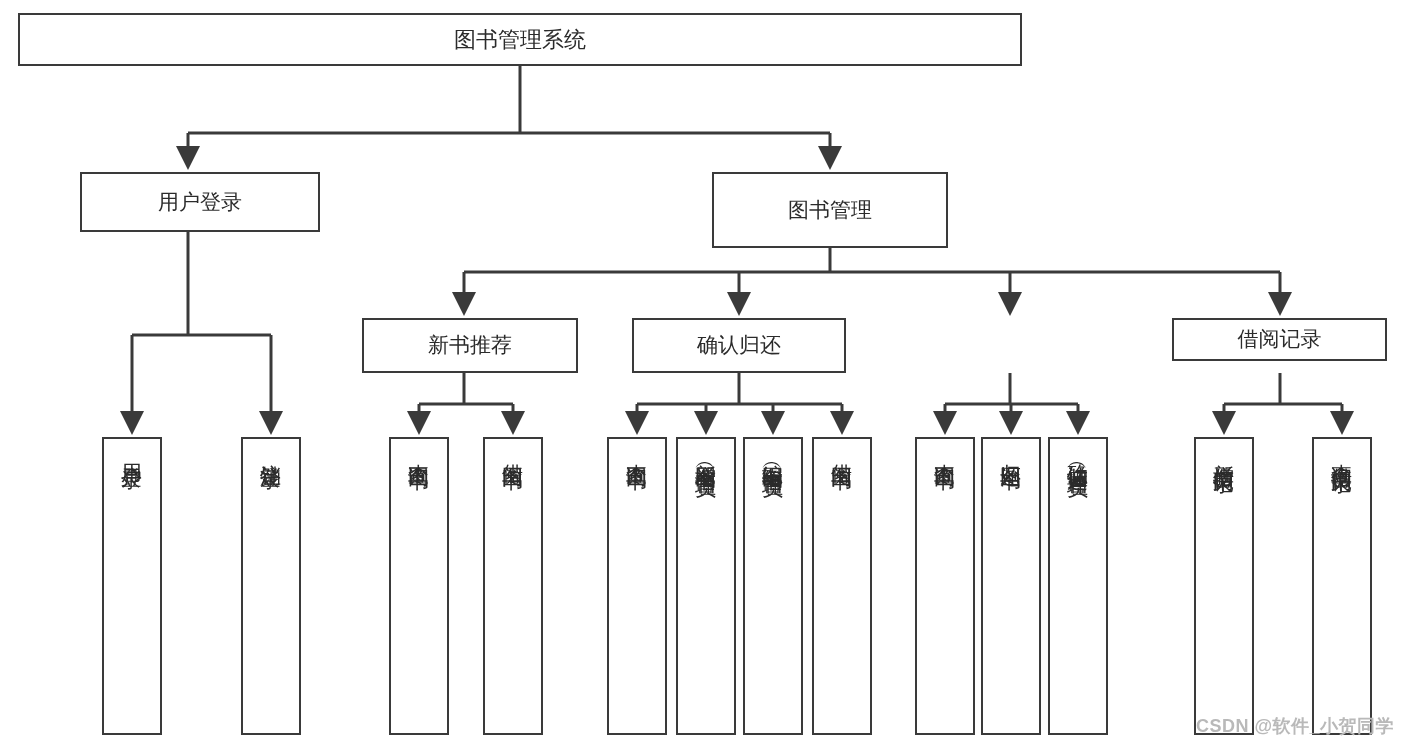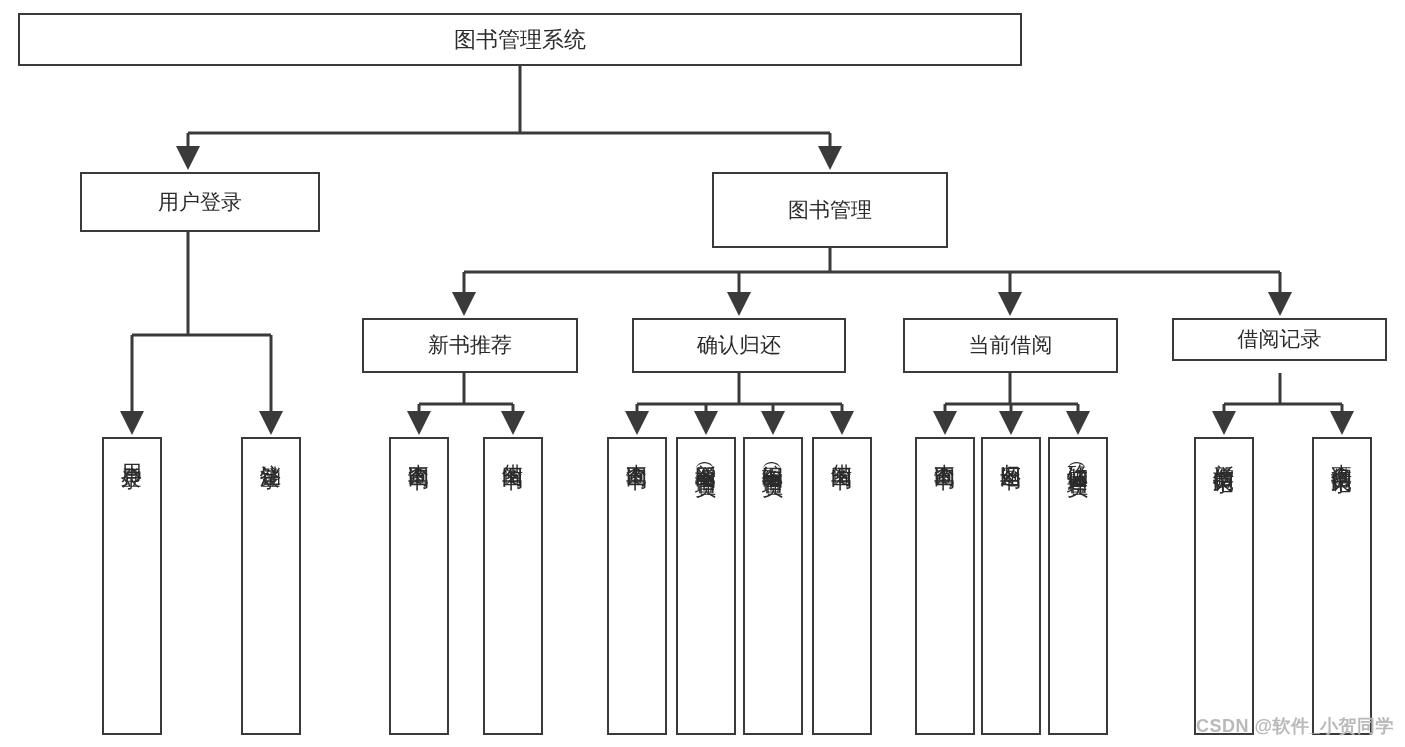--- a/index.html
+++ b/index.html
@@ -132,23 +132,20 @@
   <div class="node horiz" style="left:712px; top:172px; width:236px; height:76px;align-items:center;">
     <span class="label">图书管理</span>
   </div>
 
   <div class="node horiz" style="left:362px; top:318px; width:216px; height:55px;">
     <span class="label">新书推荐</span>
   </div>
   <div class="node horiz" style="left:632px; top:318px; width:214px; height:55px;">
     <span class="label">确认归还</span>
   </div>
-  <div class="node horiz" style="left:903px; top:318px; width:215px; height:55px;">
-    <span class="label">当前借阅</span>
-  </div>
   <div class="node horiz" style="left:1172px; top:318px; width:215px; height:43px;">
     <span class="label">借阅记录</span>
   </div>
 
   <div class="node vert" style="left:102px; top:437px; width:60px; height:298px;">
     <span class="label">用户登录</span>
   </div>
   <div class="node vert" style="left:241px; top:437px; width:60px; height:298px;">
     <span class="label">注销登录</span>
   </div>

